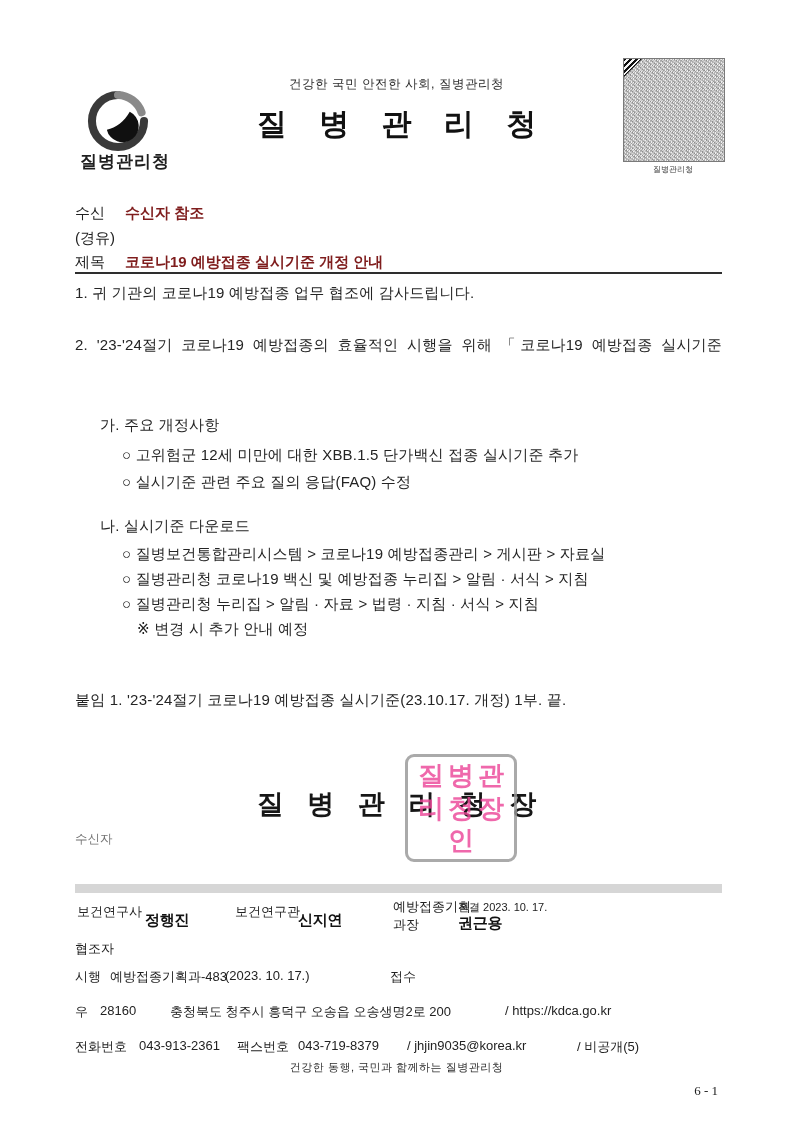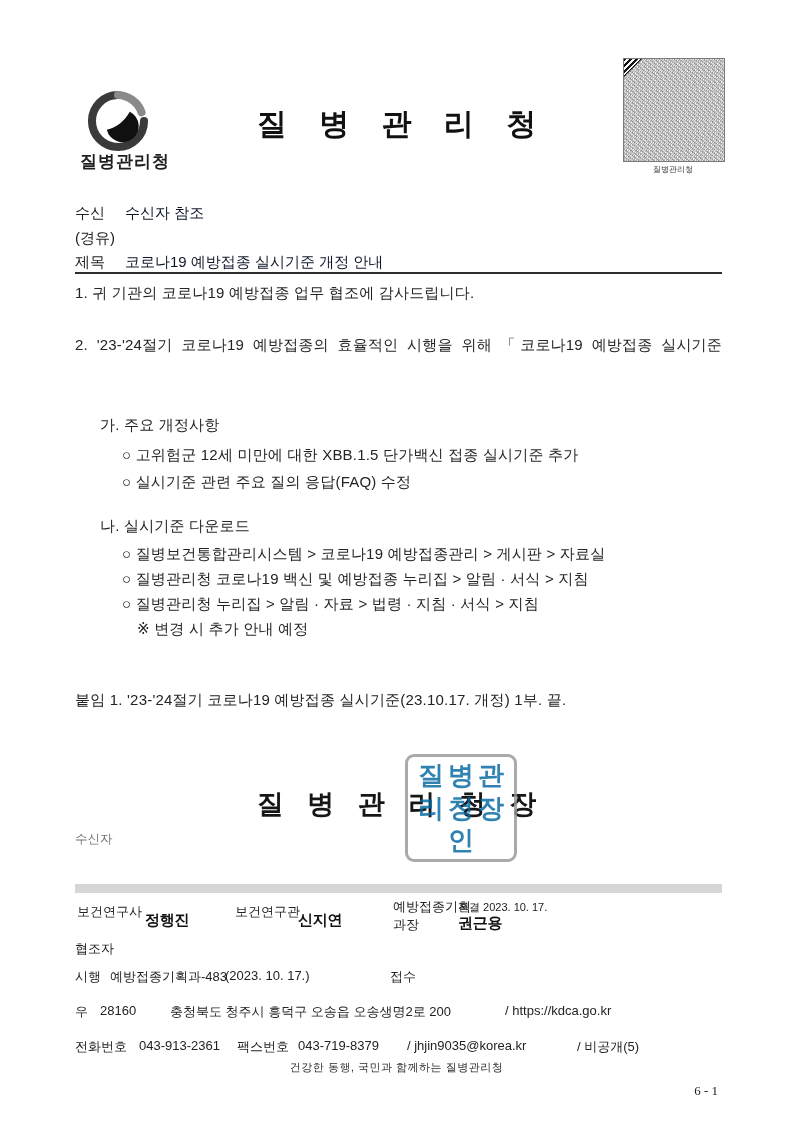--- a/index.html
+++ b/index.html
@@ -17,30 +17,30 @@
     background-image:
       repeating-linear-gradient(37deg, rgba(40,40,40,.25) 0 1px, transparent 1px 3px),
       repeating-linear-gradient(-53deg, rgba(40,40,40,.22) 0 1px, transparent 1px 2px),
       repeating-linear-gradient(90deg, rgba(0,0,0,.10) 0 1px, transparent 1px 2px);}
   .secbox-corner{position:absolute;left:0;top:0;width:18px;height:18px;
     background:repeating-linear-gradient(135deg,#101010 0 2px,#f5f5f5 2px 4px);
     clip-path:polygon(0 0,100% 0,0 100%);}
   .sec-caption{left:623px;top:164px;width:100px;text-align:center;font-size:8px;color:#3a3a3a;letter-spacing:0;}
   
   .meta-label{font-size:15px;color:#222;}
-  .meta-value{font-size:15px;color:#0f172a;}
+  .meta-value{font-size:15px;color:#7f1d1d;font-weight:bold;}
   .rule{left:75px;top:272px;width:647px;border-top:2px solid #2e2e2e;height:0;}
   
   .b{font-size:15px;color:#242424;letter-spacing:.2px;white-space:nowrap;}
   .just{white-space:normal;text-align:justify;text-align-last:justify;}
   
   .headline{left:0;top:786px;width:793px;text-align:center;font-size:27px;font-weight:700;color:#161616;letter-spacing:8px;text-indent:8px;}
   .seal{left:405px;top:754px;width:112px;height:108px;border:3px solid #989898;border-radius:9px;
     display:flex;flex-direction:column;justify-content:space-between;padding:4px 2px;box-sizing:border-box;opacity:.82;}
-  .seal div{text-align:center;font-weight:700;color:#0369a1;font-size:26px;line-height:1.1;letter-spacing:4px;text-indent:4px;transform:scaleY(1.0);}
+  .seal div{text-align:center;font-weight:700;color:#ec4899;font-size:26px;line-height:1.1;letter-spacing:4px;text-indent:4px;transform:scaleY(1.0);}
   .recips-label{left:75px;top:831px;font-size:12.5px;color:#737373;}
   .recips-text{left:135px;top:831px;width:588px;font-size:12.5px;line-height:21px;color:#222;text-align:justify;}
   .graybar{left:75px;top:884px;width:647px;height:9px;background:#d6d6d6;}
   
   .s13{font-size:13px;color:#222;}
   .s11{font-size:11px;color:#222;}
   .name{font-size:15px;font-weight:700;color:#111;letter-spacing:-.3px;}
   .footer-slogan{left:0;top:1060px;width:793px;text-align:center;font-size:11px;color:#2d2d2d;letter-spacing:.5px;}
   .pageno{left:0;top:1083px;width:718px;text-align:right;font-size:13px;color:#222;font-family:"Liberation Serif","DejaVu Serif",serif;}
 </style>
@@ -48,20 +48,21 @@
 <body>
 
 <div class="page">
 
   <svg class="abs emblem" viewBox="0 0 100 100">
     <path d="M50 8 A42 42 0 1 0 92 50" fill="none" stroke="#3a3a3a" stroke-width="13" stroke-linecap="round"></path>
     <path d="M50 8 A42 42 0 0 1 88 36" fill="none" stroke="#8a8a8a" stroke-width="13" stroke-linecap="round"></path>
     <path d="M69 35 A26 26 0 1 1 32 64 C 47 61 60 51 69 35 Z" fill="#101010"></path>
   </svg>
   <div class="abs emblem-label">질병관리청</div>
+  <div class="abs slogan">건강한 국민 안전한 사회, 질병관리청</div>
   <div class="abs agency-title">질 병 관 리 청</div>
   <div class="abs secbox">
     <div class="secbox-corner"></div>
   </div>
   <div class="abs sec-caption">질병관리청</div>
 
   <div class="abs meta-label" style="left:75px;top:204px;">수신</div>
   <div class="abs meta-value" style="left:125px;top:204px;">수신자 참조</div>
   <div class="abs meta-label" style="left:75px;top:229px;">(경유)</div>
   <div class="abs meta-label" style="left:75px;top:253px;">제목</div>

